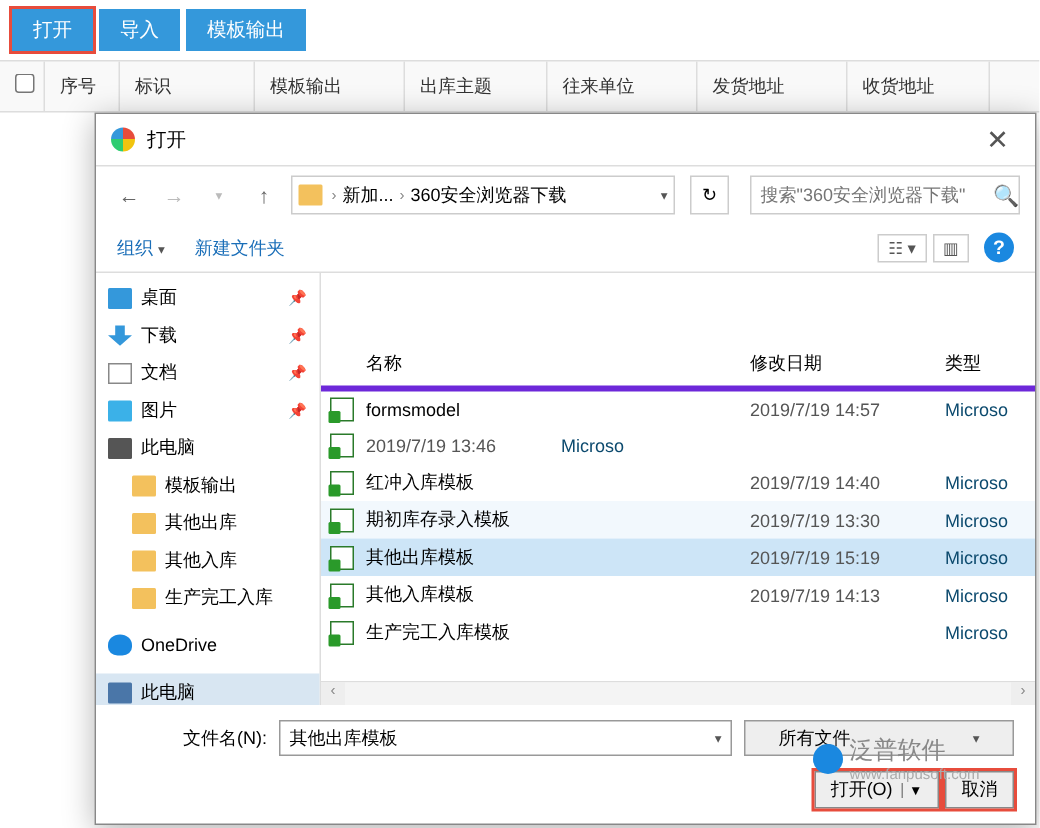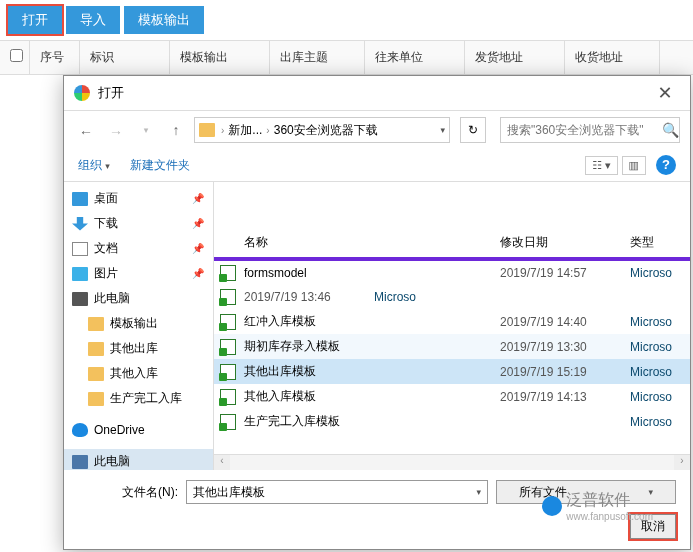--- a/index.html
+++ b/index.html
@@ -265,20 +265,24 @@
       <div class="fn-input">
           <span>其他出库模板</span>
           <span class="dd-caret">▾</span>
         </div>
       <div class="filter-sel">
           <span>所有文件</span>
           <span class="dd-caret">▾</span>
         </div>
     </div>
     <div class="btn-row">
+      <div class="dlg-btn hl">
+          <span>打开(O)</span>
+          <span class="dd-split">▼</span>
+        </div>
       <div class="dlg-btn hl">取消</div>
     </div>
   </div>
 </div>
 
 <div class="watermark">
   <div class="wm-icon"></div>
   <div><span>泛普软件</span><small>www.fanpusoft.com</small></div>
 </div>
 

